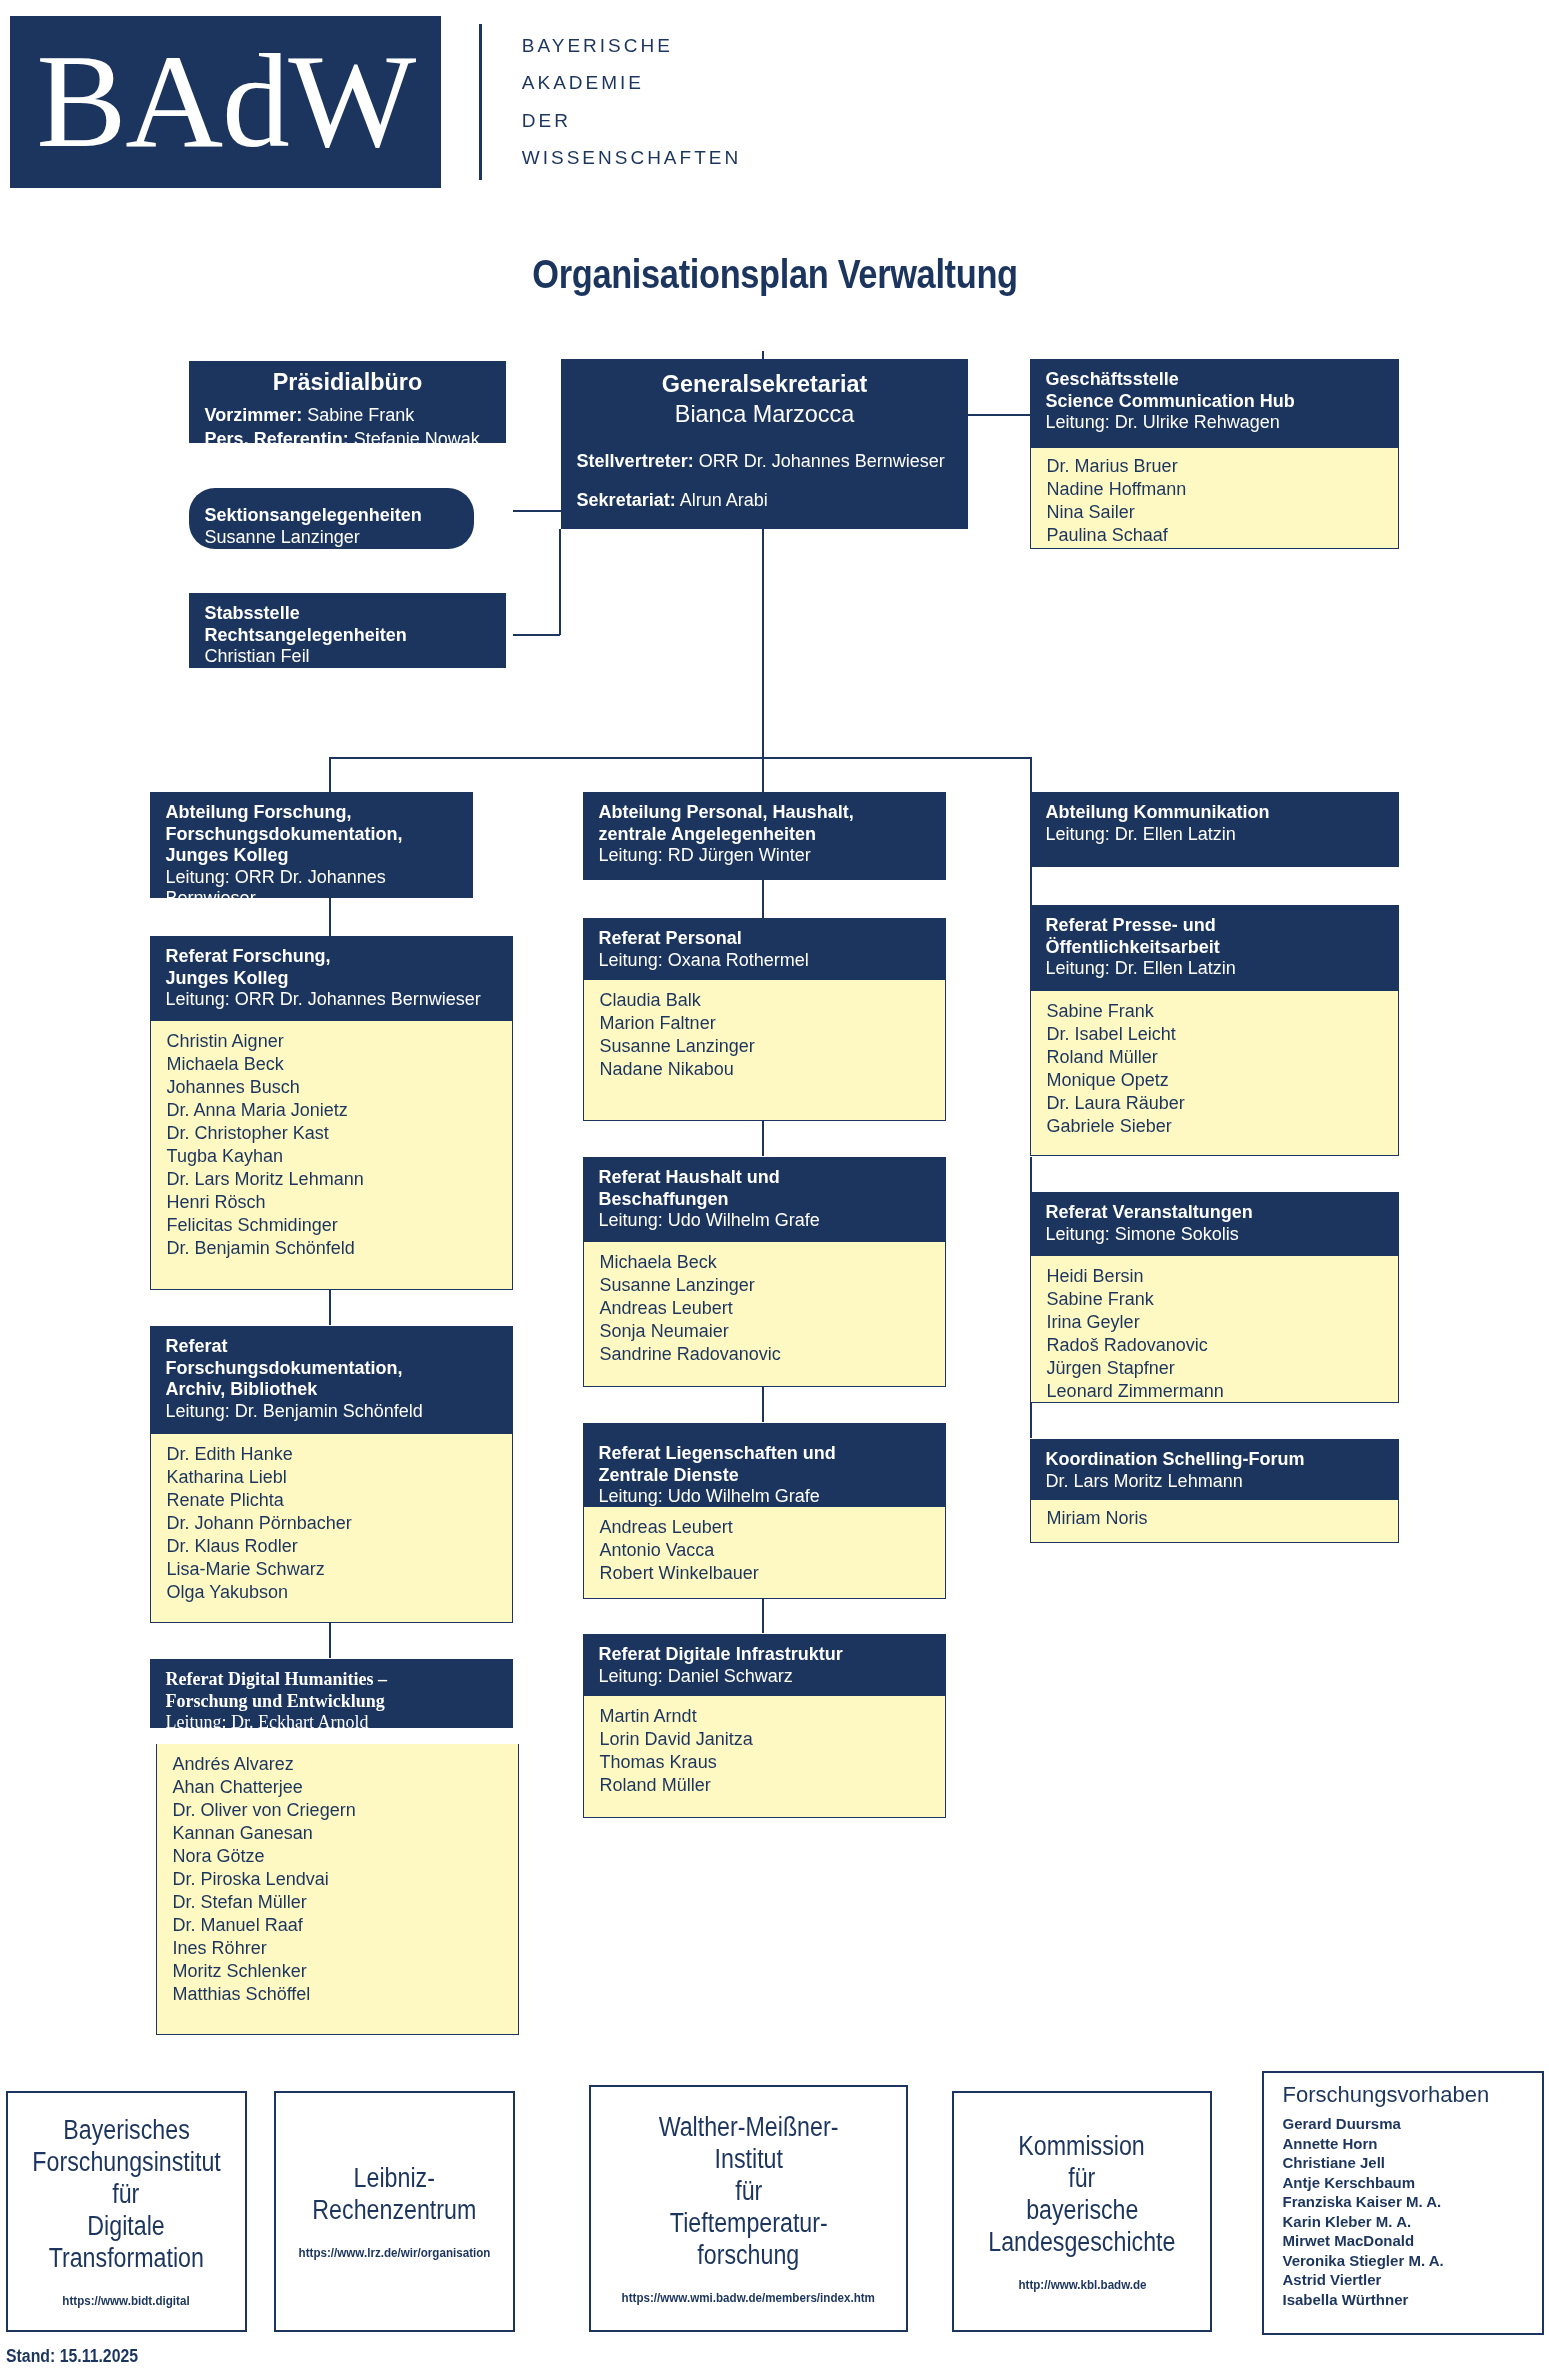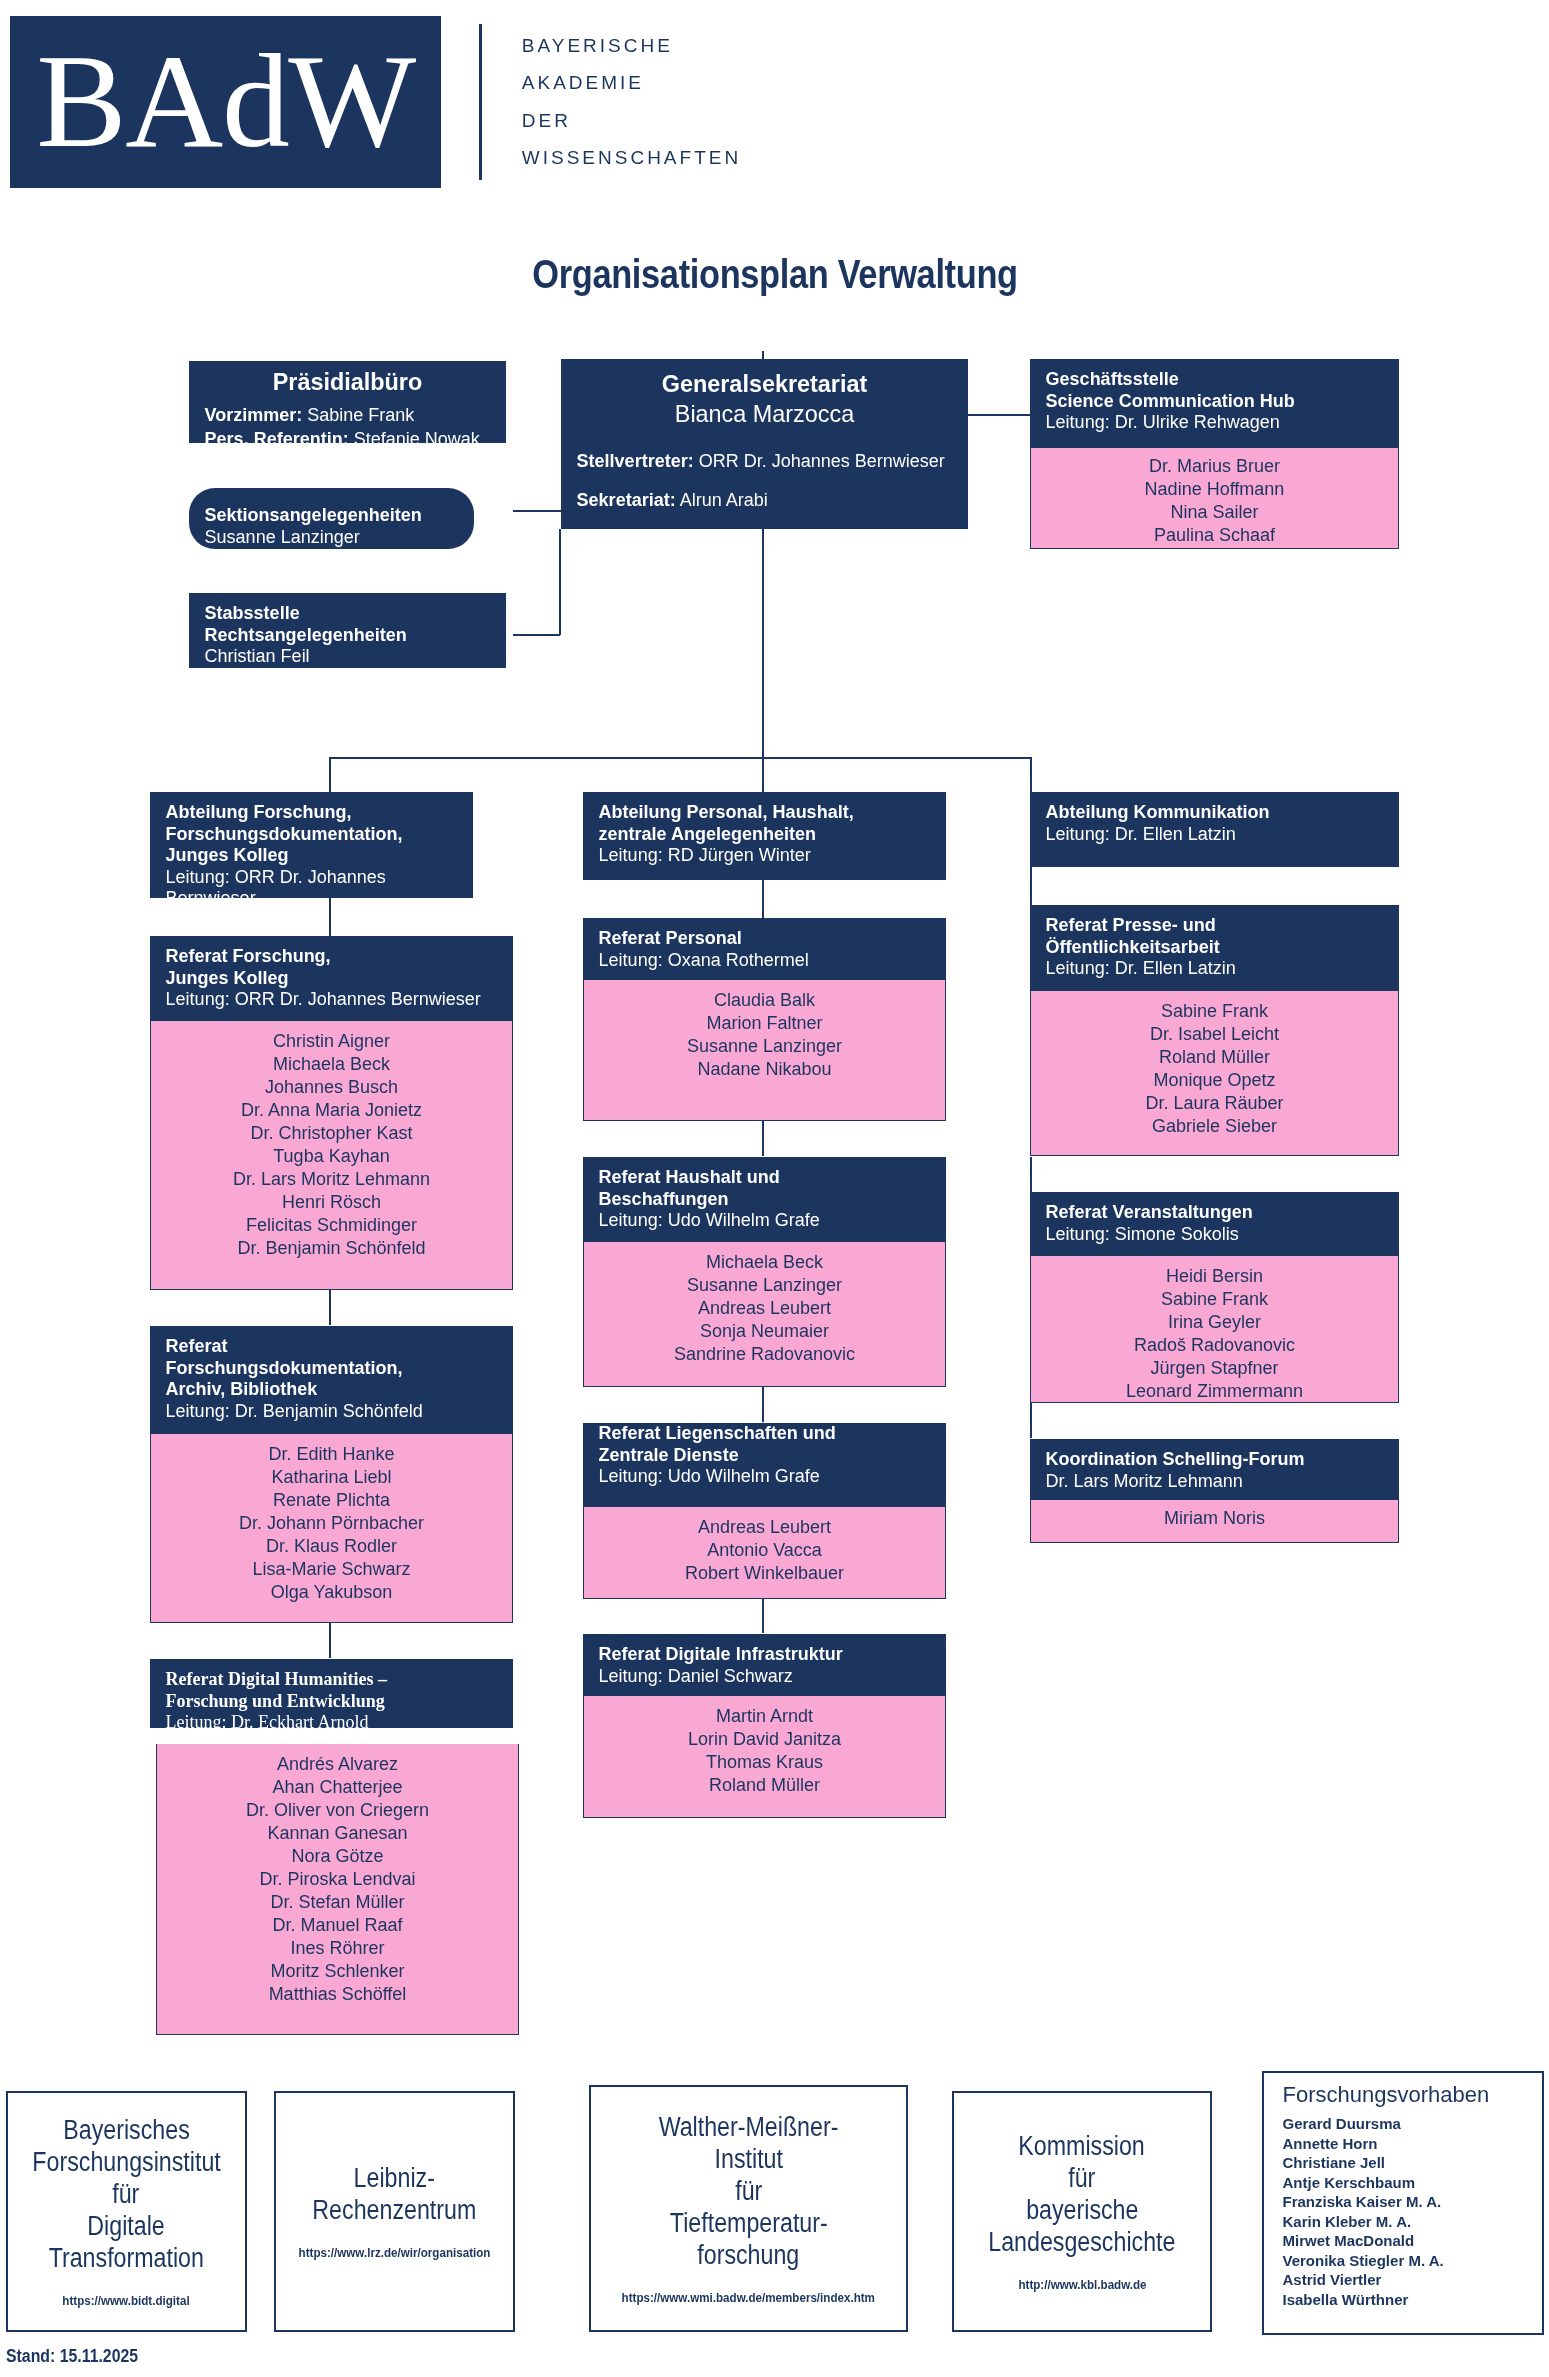--- a/index.html
+++ b/index.html
@@ -41,22 +41,22 @@
     background:#1c355e;color:#ffffff;box-sizing:border-box;
     padding:10px 15.6px 11.4px 15.6px;
   }
   .hdr .t{font-weight:bold;font-size:18px;line-height:1.20;}
   .hdr .s{font-weight:400;font-size:18px;line-height:1.20;}
   .hdr .big{font-weight:bold;font-size:23.4px;line-height:1.25;text-align:center;}
   .hdr .big2{font-weight:400;font-size:23.4px;line-height:1.25;text-align:center;}
   .hdr .kv{font-size:18px;line-height:1.30;}
   .hdr .kv b{font-weight:bold;}
   .body{
-    background:#f9a8d4;border:1.4px solid #1c355e;border-top:none;
-    box-sizing:border-box;padding:10px 15.6px 11.4px 15.6px;text-align:center;
+    background:#fef9c3;border:1.4px solid #1c355e;border-top:none;
+    box-sizing:border-box;padding:10px 15.6px 11.4px 15.6px;
   }
   .body .n{font-size:18px;line-height:1.28;color:#1c355e;}
   
   .ln{position:absolute;background:#1c355e;}
   .vln{width:2.1px;}
   .hln{height:2.1px;}
   
   .inst{
     position:absolute;box-sizing:border-box;border:2.1px solid #1c355e;background:#fff;
     display:flex;flex-direction:column;align-items:center;justify-content:center;
@@ -256,21 +256,21 @@
   <div class="s">Leitung: Udo Wilhelm Grafe</div>
 </div>
 <div class="box body" style="left:583px;top:1242px;width:363px;height:145px;padding-top:8.5px;">
   <div class="n">Michaela Beck</div>
   <div class="n">Susanne Lanzinger</div>
   <div class="n">Andreas Leubert</div>
   <div class="n">Sonja Neumaier</div>
   <div class="n">Sandrine Radovanovic</div>
 </div>
 
-<div class="box hdr" style="left:583px;top:1423px;width:363px;height:84px;padding-top:0;">
+<div class="box hdr" style="left:583px;top:1423px;width:363px;height:84px;padding-top:20px;">
   <div class="t">Referat Liegenschaften und</div>
   <div class="t">Zentrale Dienste</div>
   <div class="s">Leitung: Udo Wilhelm Grafe</div>
 </div>
 <div class="box body" style="left:583px;top:1507px;width:363px;height:92px;padding-top:8.5px;">
   <div class="n">Andreas Leubert</div>
   <div class="n">Antonio Vacca</div>
   <div class="n">Robert Winkelbauer</div>
 </div>
 

